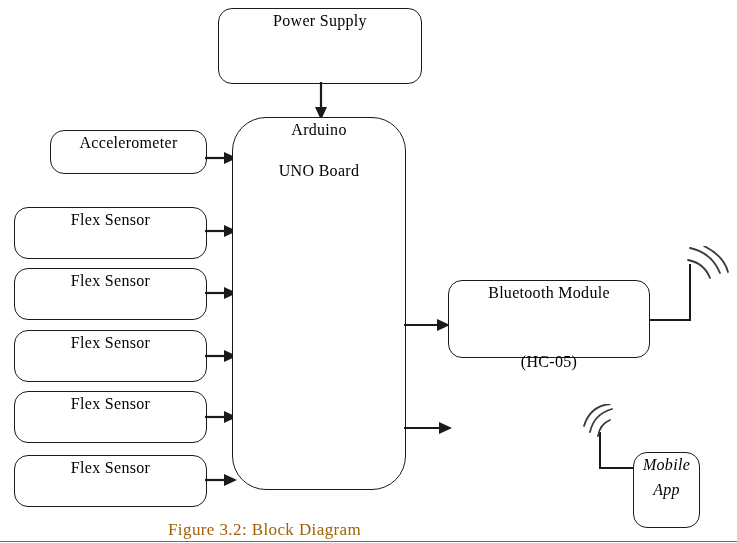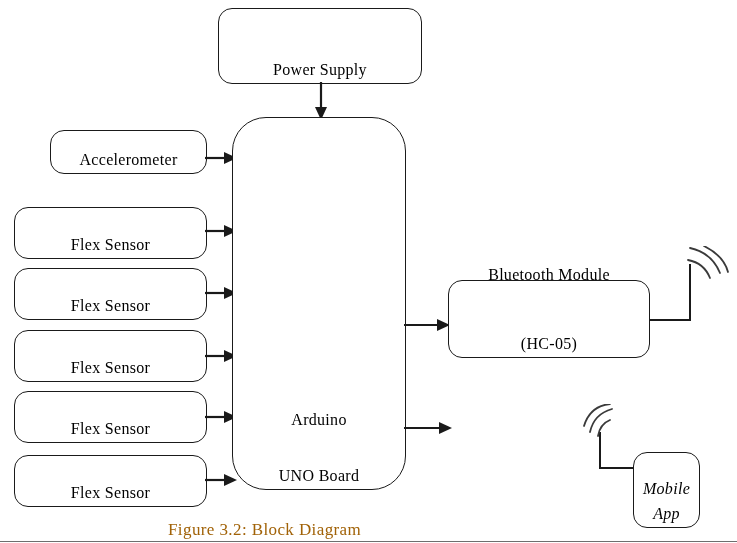--- a/index.html
+++ b/index.html
@@ -19,34 +19,34 @@
   }
   .node {
     position: absolute;
     box-sizing: border-box;
     border: 1.6px solid #1a1a1a;
     border-radius: 14px;
     background: #ffffff;
     display: flex;
     flex-direction: column;
     align-items: center;
-    justify-content: flex-end;
+    justify-content: flex-start;
     text-align: center;
     color: #000000;
     line-height: 1.55;
     font-size: 16px;
     letter-spacing: 0.3px;
   }
   .node.board {
     border-radius: 34px;
   }
   .node .line2 {
     display: block;
   }
-  .node.board .line1 { margin-bottom: 31px; }
+  .node.board .line1 { margin-bottom: 16px; }
   .conn {
     position: absolute;
     pointer-events: none;
   }
   .caption {
     position: absolute;
     font-weight: normal;
     font-size: 17px;
     color: #a16207;
     letter-spacing: 0.4px;

